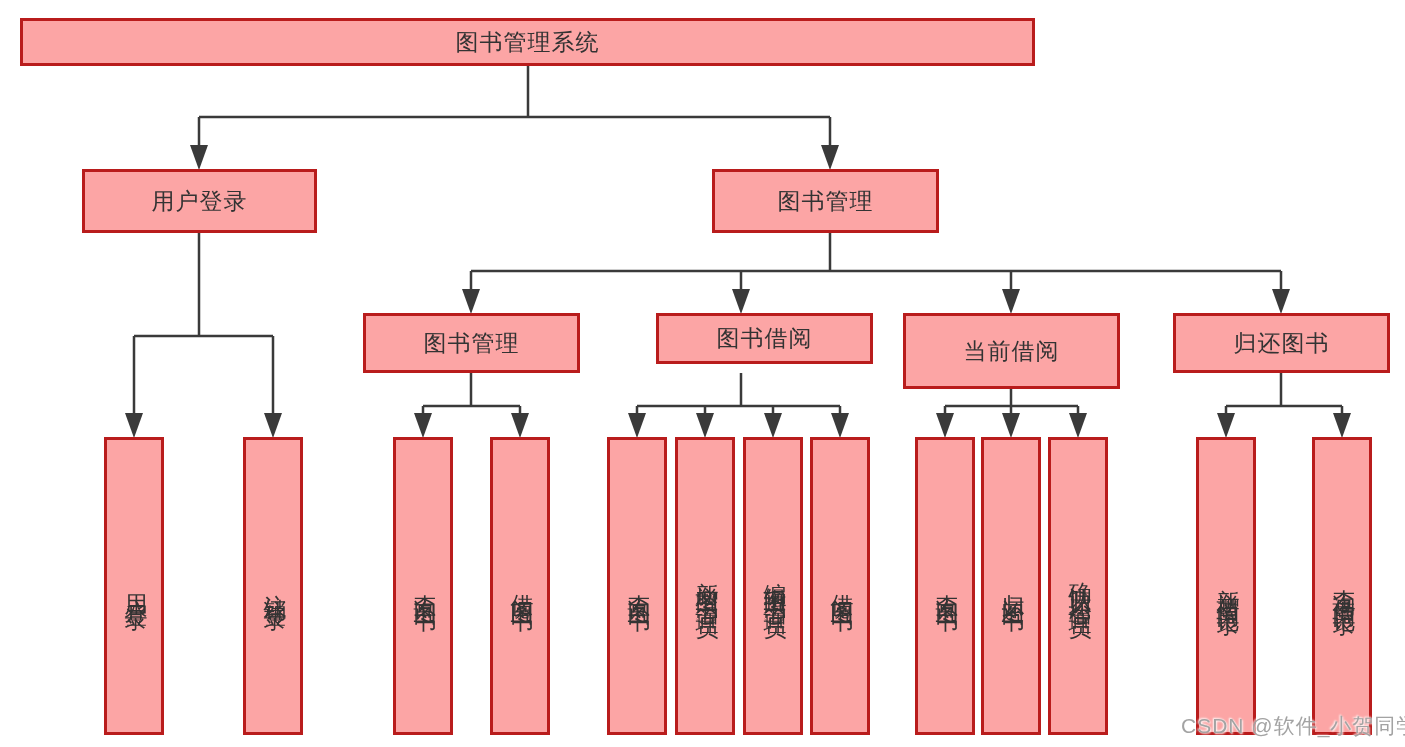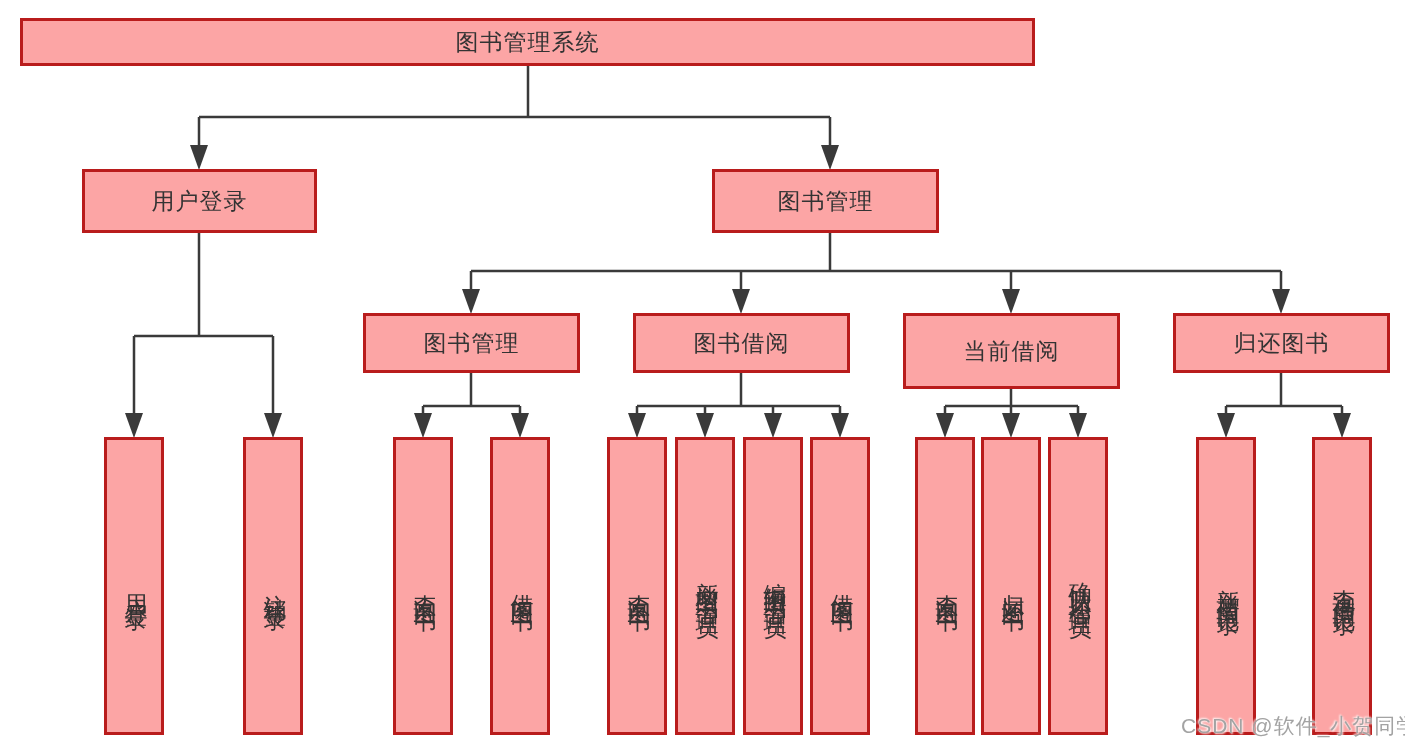--- a/index.html
+++ b/index.html
@@ -70,21 +70,21 @@
       <polygon points="1217,413 1235,413 1226,438" fill="#3a3a3a"></polygon>
       <polygon points="1333,413 1351,413 1342,438" fill="#3a3a3a"></polygon>
     </svg>
 
   <div class="node root" style="left:20px;top:18px;width:1015px;height:48px">图书管理系统</div>
 
   <div class="node h" style="left:82px;top:169px;width:235px;height:64px">用户登录</div>
   <div class="node h" style="left:712px;top:169px;width:227px;height:64px">图书管理</div>
 
   <div class="node h" style="left:363px;top:313px;width:217px;height:60px">图书管理</div>
-  <div class="node h" style="left:633px;top:313px;width:217px;height:60px">图书借阅</div>
+  <div class="node h" style="left:656px;top:313px;width:217px;height:51px">图书借阅</div>
   <div class="node h" style="left:903px;top:313px;width:217px;height:76px">当前借阅</div>
   <div class="node h" style="left:1173px;top:313px;width:217px;height:60px">归还图书</div>
 
   <div class="node v" style="left:104px;top:437px;width:60px;height:298px">用户登录</div>
   <div class="node v" style="left:243px;top:437px;width:60px;height:298px">注销登录</div>
 
   <div class="node v" style="left:393px;top:437px;width:60px;height:298px">查询图书</div>
   <div class="node v" style="left:490px;top:437px;width:60px;height:298px">借阅图书</div>
 
   <div class="node v" style="left:607px;top:437px;width:60px;height:298px">查询图书</div>

